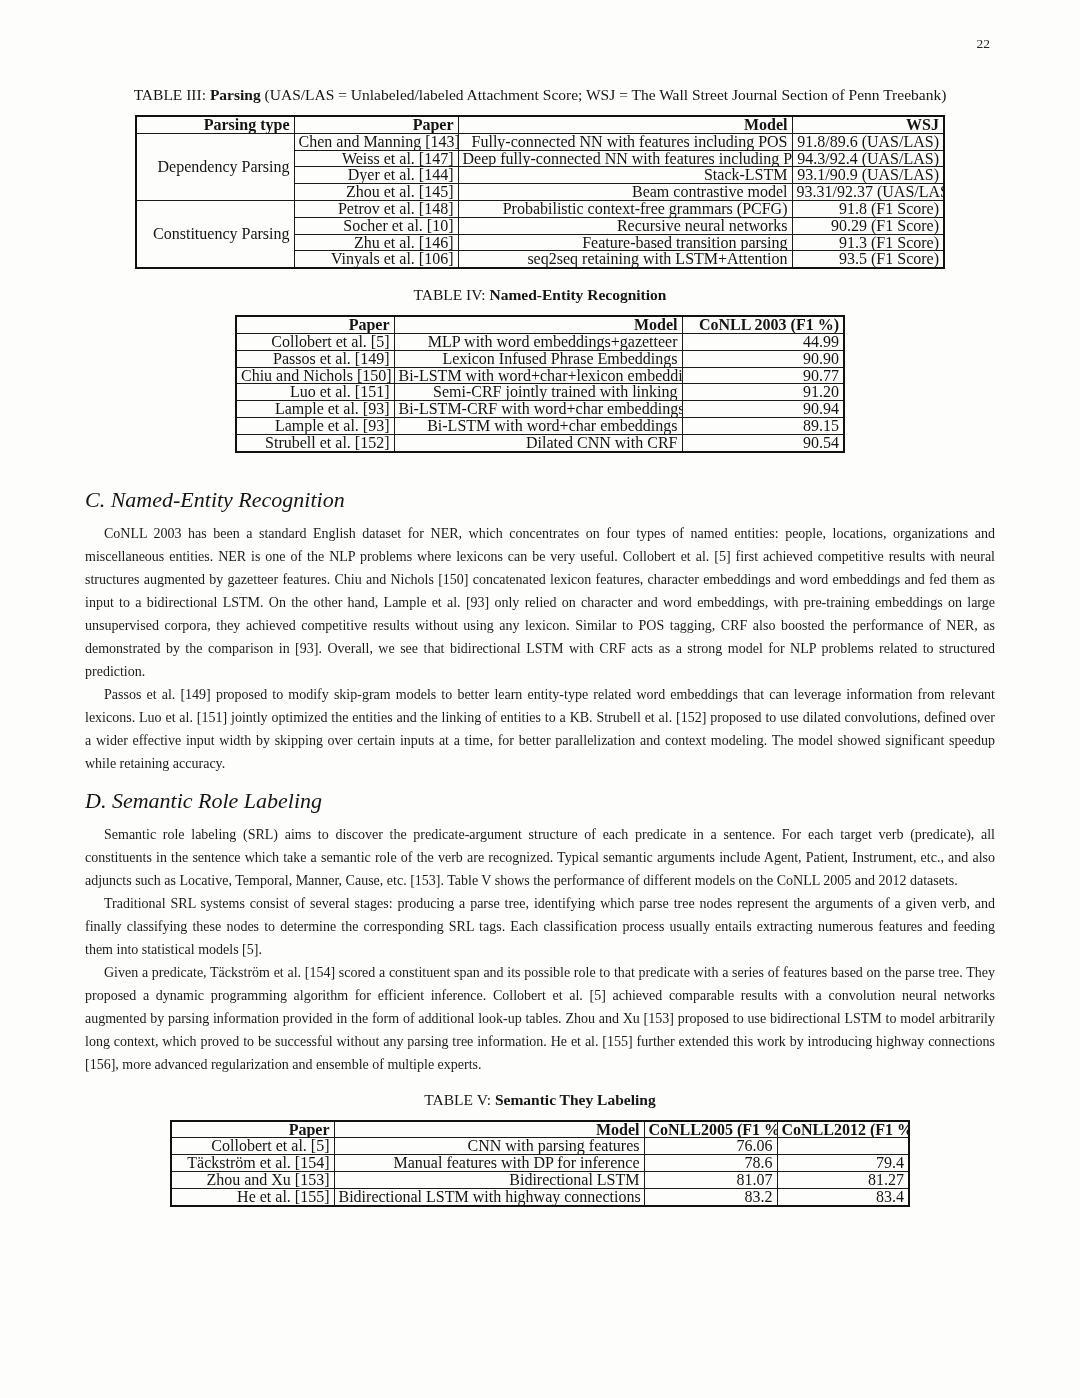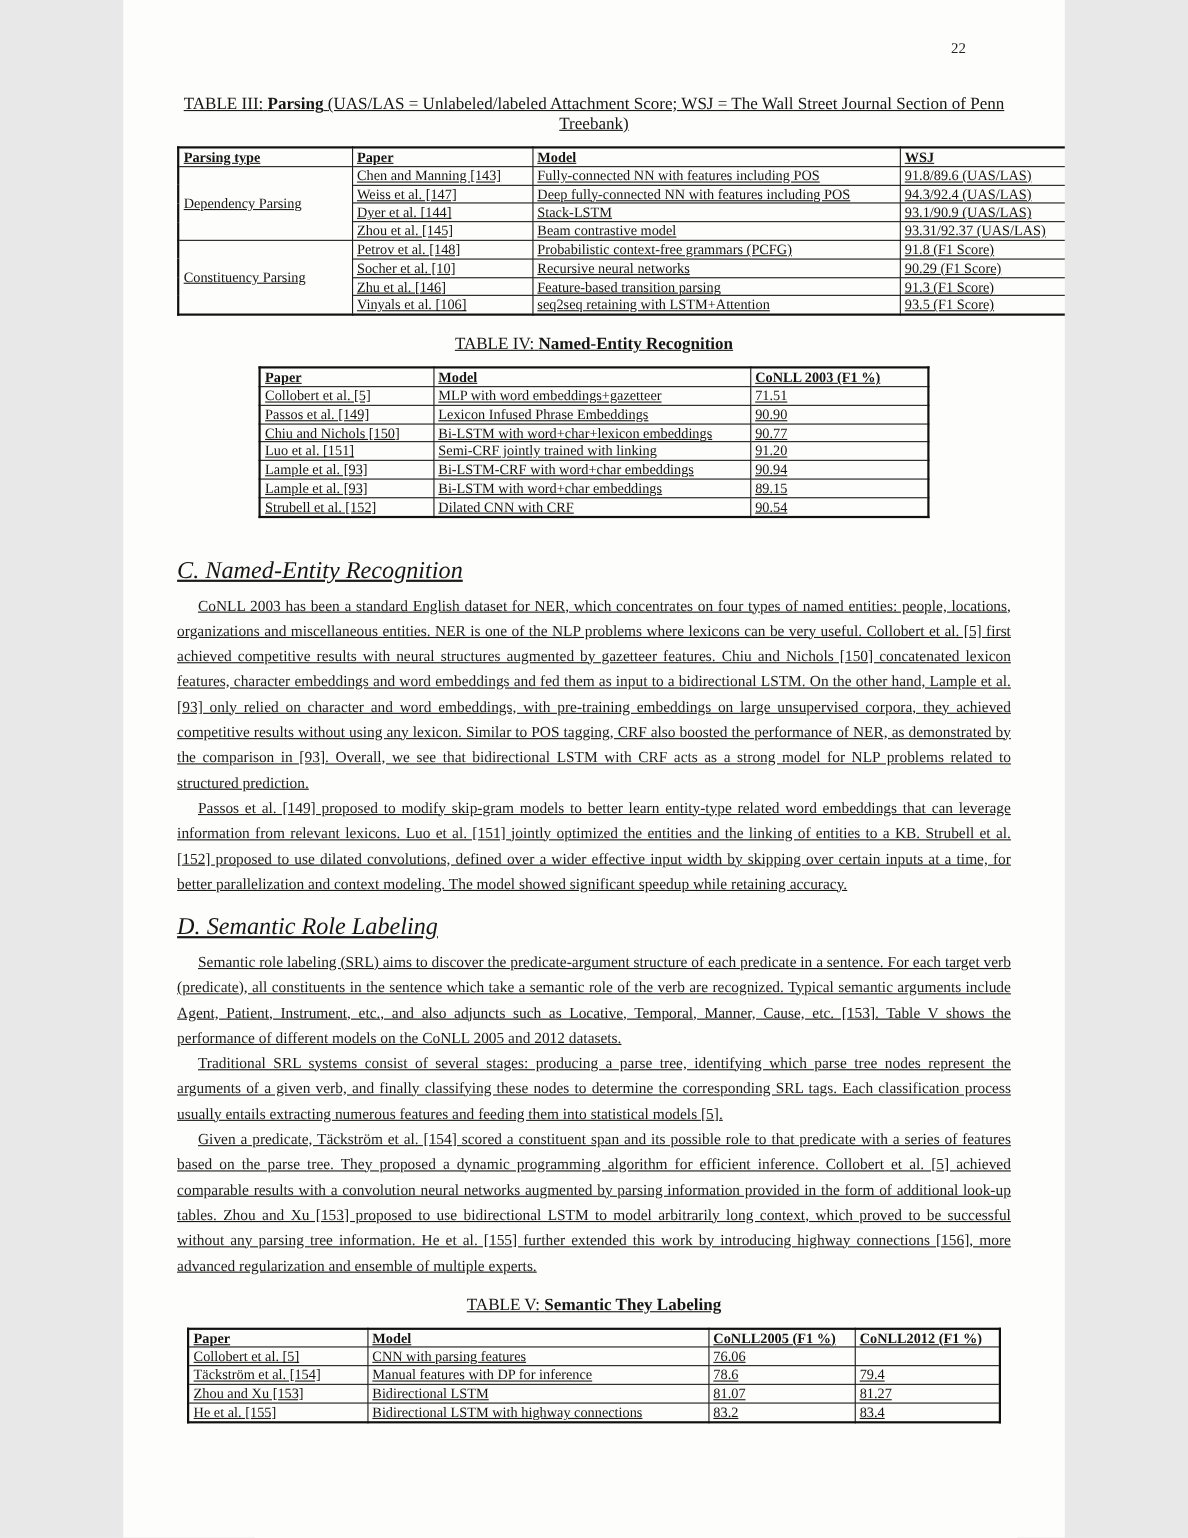--- a/index.html
+++ b/index.html
@@ -1,28 +1,28 @@
 <!DOCTYPE html>
 <html><head>
 <meta charset="utf-8">
 <style>
   html,body{margin:0;padding:0;background:#e8e8e8;}
   .page{
-    width:856px;height:1398px;background:#fdfdfc;margin:0 auto;position:relative;
+    width:1080px;height:1398px;background:#fdfdfc;margin:0 auto;position:relative;
     font-family:"Liberation Serif","DejaVu Serif",serif;color:#1b1b1b;
     box-sizing:border-box;padding-top:36px;overflow:hidden;
   }
   .pagenum{position:absolute;top:36px;right:90px;font-size:13.5px;color:#222;}
-  .content{padding:0 49px;text-decoration:underline;}
+  .content{padding:0 85px;}
   .caption{text-align:center;font-size:15.5px;color:#161616;}
   .cap3{margin-top:50px;}
   .cap4{margin-top:17px;}
   .cap5{margin-top:15px;}
   table.tbl{border-collapse:collapse;margin:11px auto 0 auto;table-layout:fixed;
-    font-size:13px;text-align:left;color:#141414;}
+    font-size:16px;text-align:right;color:#141414;}
   table.tbl th,table.tbl td{
     border:1px solid #1a1a1a;padding:1px 4px;line-height:13.8px;
     overflow:hidden;white-space:nowrap;}
   table.tbl th{font-weight:bold;}
   table.tbl{border:2px solid #111;}
   .t3{width:808px;}
   .t4{width:608px;}
   .t5{width:738px;}
   h3.sec{font-size:22px;font-style:italic;font-weight:normal;color:#161616;
     margin:34px 0 9px 0;}
@@ -120,21 +120,21 @@
           <tr>
             <th>Paper</th>
             <th>Model</th>
             <th>CoNLL 2003 (F1 %)</th>
           </tr>
         </thead>
         <tbody>
           <tr>
             <td>Collobert et al. [5]</td>
             <td>MLP with word embeddings+gazetteer</td>
-            <td>71.51</td>
+            <td>44.99</td>
           </tr>
           <tr>
             <td>Passos et al. [149]</td>
             <td>Lexicon Infused Phrase Embeddings</td>
             <td>90.90</td>
           </tr>
           <tr>
             <td>Chiu and Nichols [150]</td>
             <td>Bi-LSTM with word+char+lexicon embeddings</td>
             <td>90.77</td>

